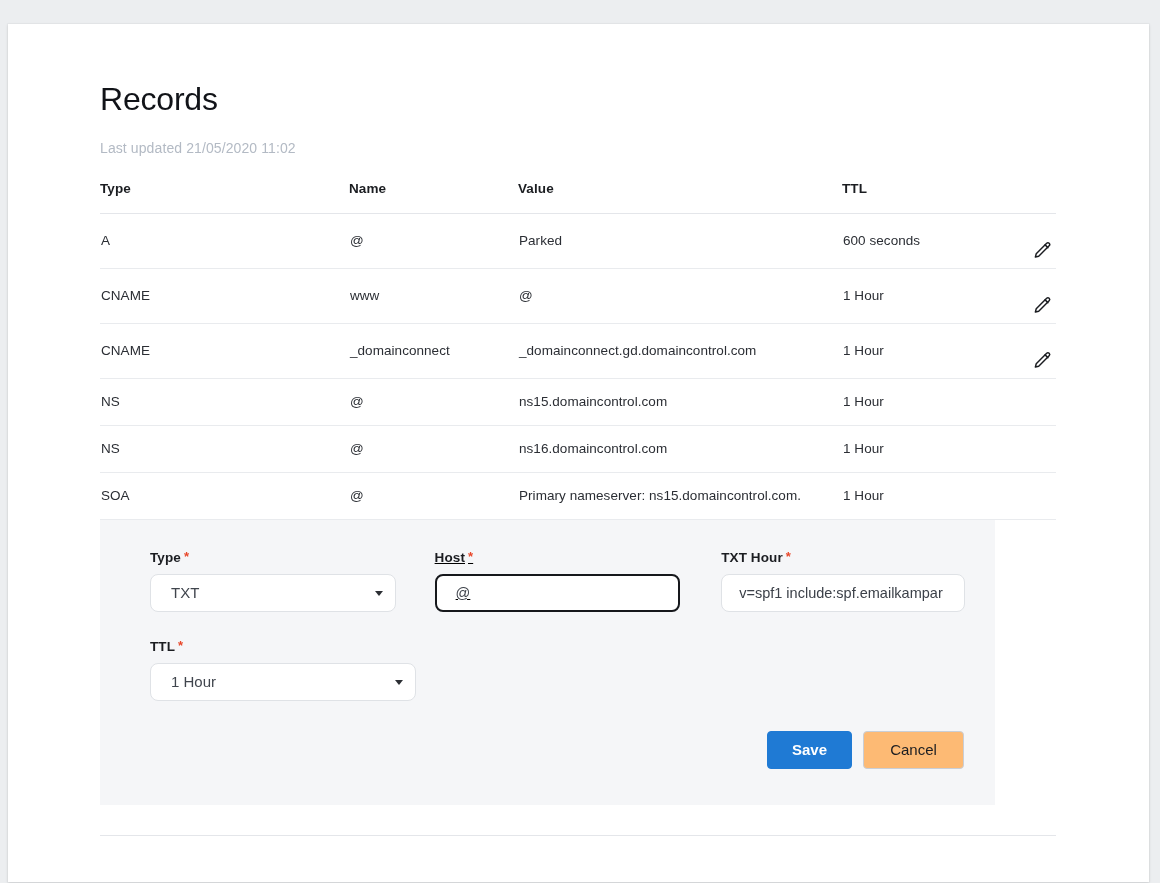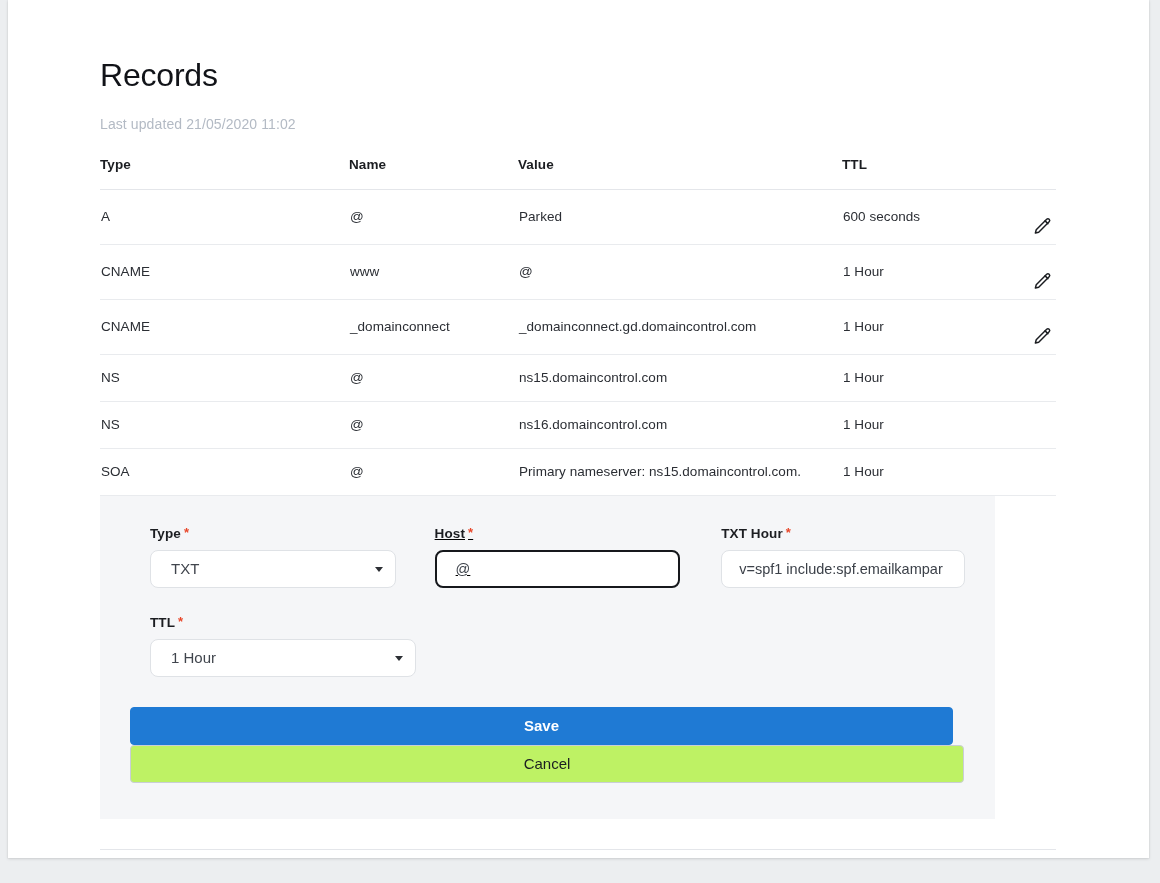--- a/index.html
+++ b/index.html
@@ -12,21 +12,21 @@
   }
   #page {
     position: relative;
     width: 1160px;
     height: 883px;
     background: #eceef0;
     overflow: hidden;
   }
   #card {
     position: absolute;
-    left: 8px; top: 0;
+    left: 8px; top: 24px;
     width: 1141px;
     height: 858px;
     background: #ffffff;
     box-shadow: 0 1px 3px rgba(0,0,0,0.13), 0 0 0 1px rgba(0,0,0,0.02);
   }
   #content {
     position: absolute;
     left: 92px;
     top: 42px;
     width: 956px;
@@ -165,21 +165,20 @@
     line-height: 34px;
     padding-left: 19px;
   }
 
   
   .btn-row {
     display: flex;
     justify-content: flex-end;
     margin-top: 30px;
     padding-right: 1px;
-    flex-direction: column;
   }
   .btn {
     height: 38px;
     border-radius: 4px;
     font-size: 15px;
     font-family: "Liberation Sans", sans-serif;
     cursor: pointer;
     padding: 0 22px;
     line-height: 36px;
     text-align: center;
@@ -187,21 +186,21 @@
   }
   .btn-save {
     background: #1f7ad4;
     color: #ffffff;
     font-weight: 700;
     min-width: 85px;
     margin-right: 11px;
     border-color: #1f7ad4;
   }
   .btn-cancel {
-    background: #bef264;
+    background: #fdba74;
     color: #1b1d21;
     border: 1px solid #c9ced6;
     min-width: 101px;
   }
 
   .bottom-divider {
     margin-top: 30px;
     width: 956px;
     height: 1px;
     background: #e4e6ea;

